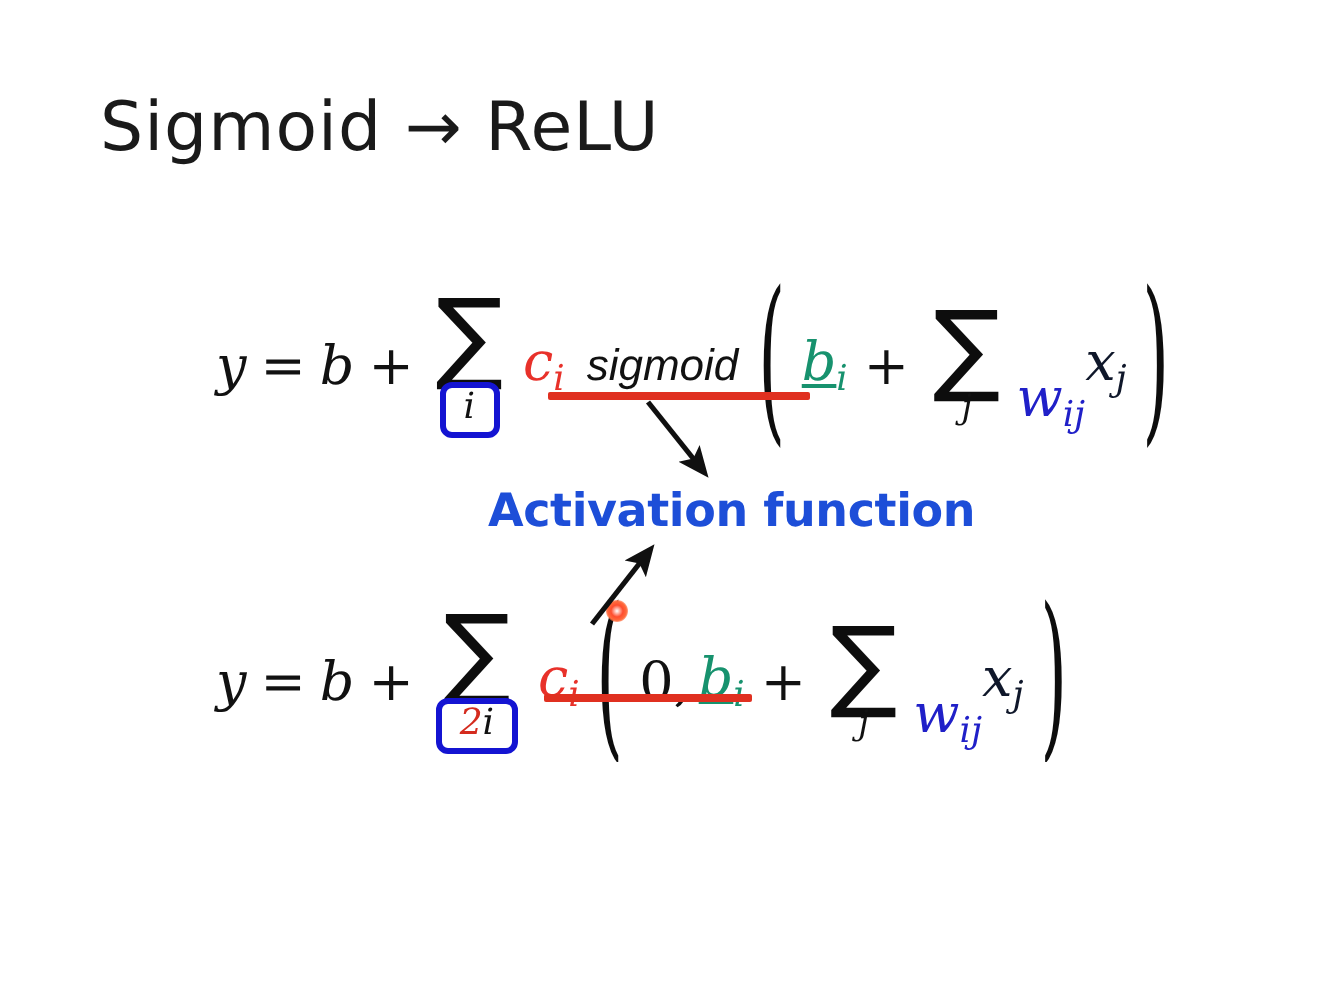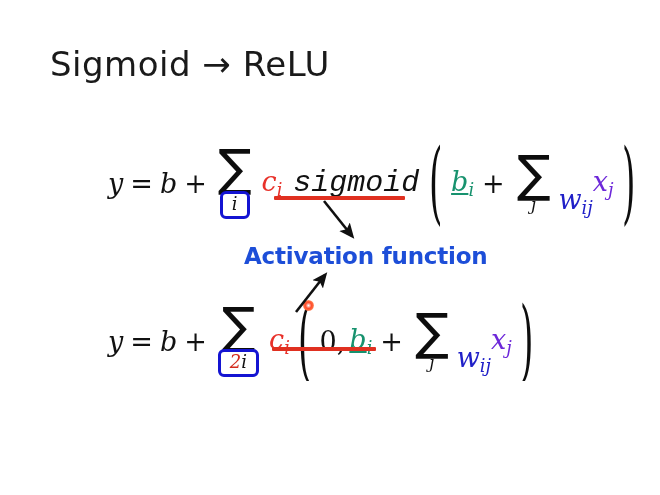--- a/index.html
+++ b/index.html
@@ -76,21 +76,21 @@
     margin-top: 2px;
     font-size: 18px;
     line-height: 1.15;
   }
   .red-num { color: #d42b1e; font-style: italic; }
 
   
   .c-red   { color: #e8312a; }
   .c-green { color: #17926e; text-decoration: underline; }
   .c-blue  { color: #2020c8; margin-top: 35px; }
-  .c-black { color: #6d28d9; }
+  .c-black { color: #0f172a; }
 
   .sub {
     font-size: 0.66em;
     vertical-align: -0.28em;
     font-style: italic;
     display: inline-block;
   }
 
   
   .paren {
@@ -101,23 +101,23 @@
     display: inline-block;
     transform: scaleY(3.0) scaleX(1.15);
     transform-origin: center center;
     color: #0d0d0d;
     margin: 0 9px;
   }
 
   
   .fname {
     position: relative;
-    font-family: Liberation Mono, monospace;
-    font-style: italic;
-    font-size: 30px;
+    font-family: Liberation Sans, sans-serif;
+    font-style: italic;
+    font-size: 22px;
     color: #111111;
     padding: 0 2px;
   }
 
   
   .red-rule {
     position: absolute;
     height: 4px;
     background: #e03020;
     border-radius: 1px;

